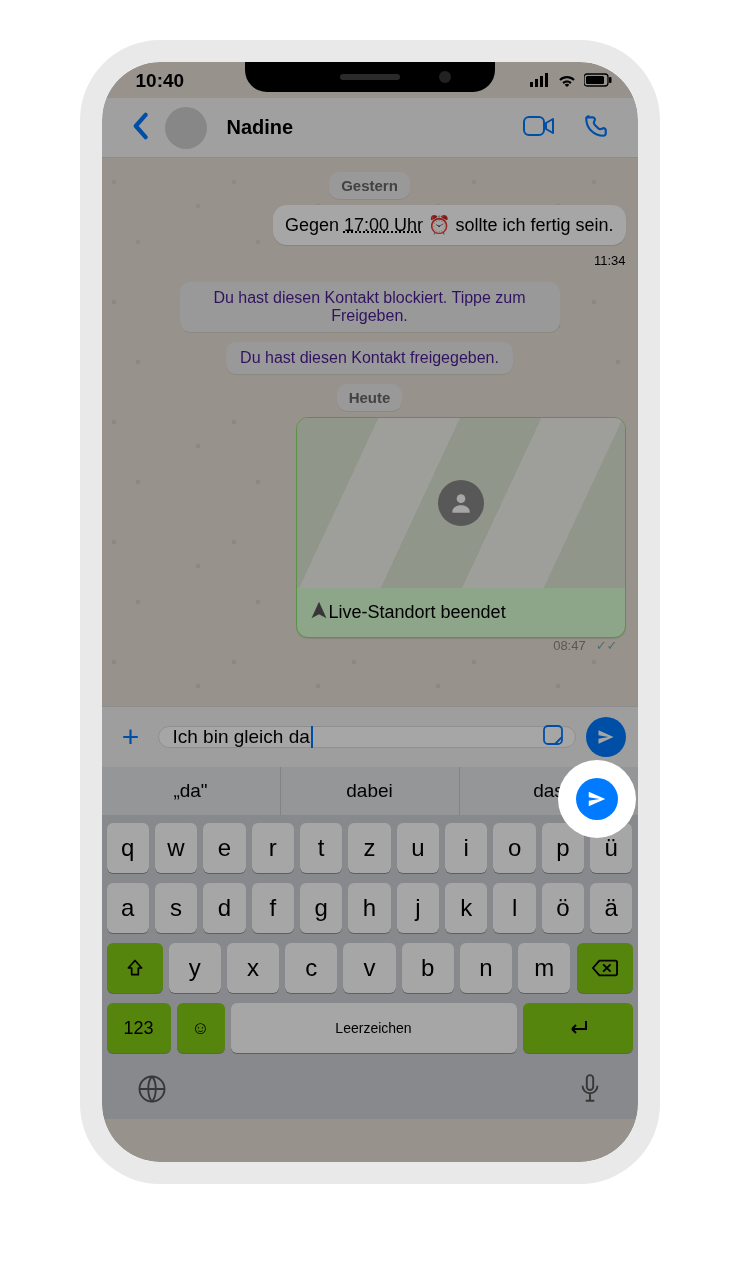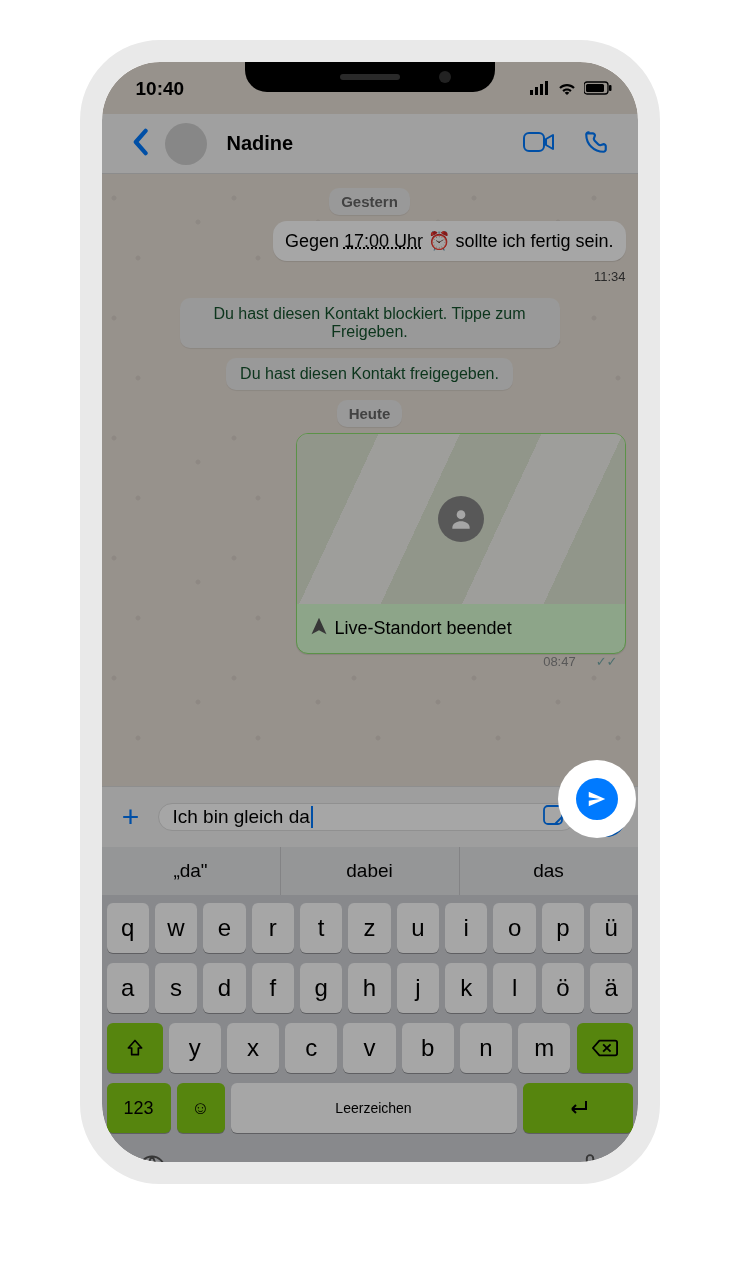--- a/index.html
+++ b/index.html
@@ -41,43 +41,43 @@
     overflow: hidden;
   }
   .dim-overlay {
     position: absolute; inset:0;
     background: rgba(0,0,0,0.35);
     z-index: 40;
     pointer-events: none;
   }
   
   .status-bar {
-    height: 52px;
+    height: 36px;
     display:flex; justify-content:space-between; align-items:flex-end;
-    padding: 0 26px 14px 34px;
+    padding: 0 26px 6px 34px;
     font-size: 19px; font-weight:600;
   }
   .status-right { display:flex; align-items:center; gap:7px; }
   
   .chat-header {
     display:flex; align-items:center;
     height: 60px;
     padding: 0 29px;
     border-bottom: 1px solid rgba(0,0,0,.12);
     background: #f6f6f6;
     gap:10px;
   }
   .back-chevron { width:18px; height:28px; color:#007aff; }
   .avatar-sm { width:42px; height:42px; border-radius:50%; background:#cfcfcf; margin-left:6px; }
   .contact-name { font-size:20px; font-weight:700; margin-left:10px; flex:1; }
   .hdr-icon { color:#007aff; margin-left:18px; }
   
   .chat-body {
     position:relative;
-    height: 612px;
+    height: 548px;
     padding: 8px 12px 0;
     background: #e9e1d8;
     overflow:hidden;
   }
   .chat-bg-doodle {
     position:absolute; inset:0;
     opacity:.06;
     background:
       radial-gradient(circle at 10% 20%, #000 2px, transparent 3px),
       radial-gradient(circle at 80% 40%, #000 2px, transparent 3px),
@@ -94,56 +94,56 @@
     position:relative; z-index:1;
   }
   .bubble-in {
     background:#fff; border-radius:14px;
     padding:9px 12px; font-size:18px;
     max-width: 370px;
     box-shadow:0 1px 1px rgba(0,0,0,.1);
     position:relative; z-index:1;
   }
   .inc-row { display:flex; align-items:flex-end; gap:8px; margin-bottom:10px;flex-direction:column;}
-  .msg-time-small { font-size:13px; color:#404040; margin-bottom:4px;}
+  .msg-time-small { font-size:13px; color:#000000; margin-bottom:4px;}
   .system-bubble {
     background:#ececec; border-radius:10px;
-    padding:7px 14px; font-size:16px; color:#14532d;
+    padding:7px 14px; font-size:16px; color:#4c1d95;
     text-align:center;
     margin: 10px auto; width:max-content; max-width: 380px;
     box-shadow:0 1px 1px rgba(0,0,0,.08);
     position:relative; z-index:1;
   }
   .bubble-out {
     background:#d9fdd3; border:1px solid #8de06f; border-radius:12px;
     margin-left:auto; width: 330px;
     overflow:hidden;
     box-shadow:0 1px 1px rgba(0,0,0,.1);
     position:relative; z-index:1;
   }
   .map-placeholder {
     height:170px; position:relative;
     background:
       linear-gradient(115deg, #dfe7d4 20%, #f3f3ee 20% 40%, #dfe7d4 40% 60%, #f3f3ee 60% 80%, #dfe7d4 80%);
   }
   .map-pin { position:absolute; top:50%; left:50%; transform:translate(-50%,-50%);
     width:46px; height:46px; border-radius:50%; background:#888;
     display:flex; align-items:center; justify-content:center;}
-  .loc-row { display:flex; align-items:center; gap:6px; padding:12px; font-size:18px;}
-  .out-meta { display:flex; justify-content:flex-end; gap:20px; font-size:13px; color:#888; padding:0 8px 2px 0;}
+  .loc-row { display:flex; align-items:center; gap:0; padding:12px; font-size:18px;}
+  .out-meta { display:flex; justify-content:flex-end; gap:10px; font-size:13px; color:#888; padding:0 8px 2px 0;}
   
   .input-bar {
     display:flex; align-items:center; gap:10px;
     padding:10px 12px;
     background:#f3f3f3;
     border-top:1px solid rgba(0,0,0,.1);
   }
   .plus-btn { width:34px; height:34px; color:#007aff; display:flex; align-items:center; justify-content:center; font-size:30px; font-weight:300; }
   .text-field {
-    flex:1; height:28px; background:#fff; border:1px solid #ddd; border-radius:20px;
+    flex:1; height:22px; background:#fff; border:1px solid #ddd; border-radius:20px;
     display:flex; align-items:center; padding:0 14px;
     font-size:19px; color:#000;
     position:relative;
   }
   .text-field .cursor { display:inline-block; width:2px; height:22px; background:#007aff; margin-left:1px; vertical-align:middle;}
   .sticker-btn { position:absolute; right:10px; color:#007aff; }
   .send-btn {
     width:40px; height:40px; border-radius:50%;
     background:#007aff; display:flex; align-items:center; justify-content:center;
   }

